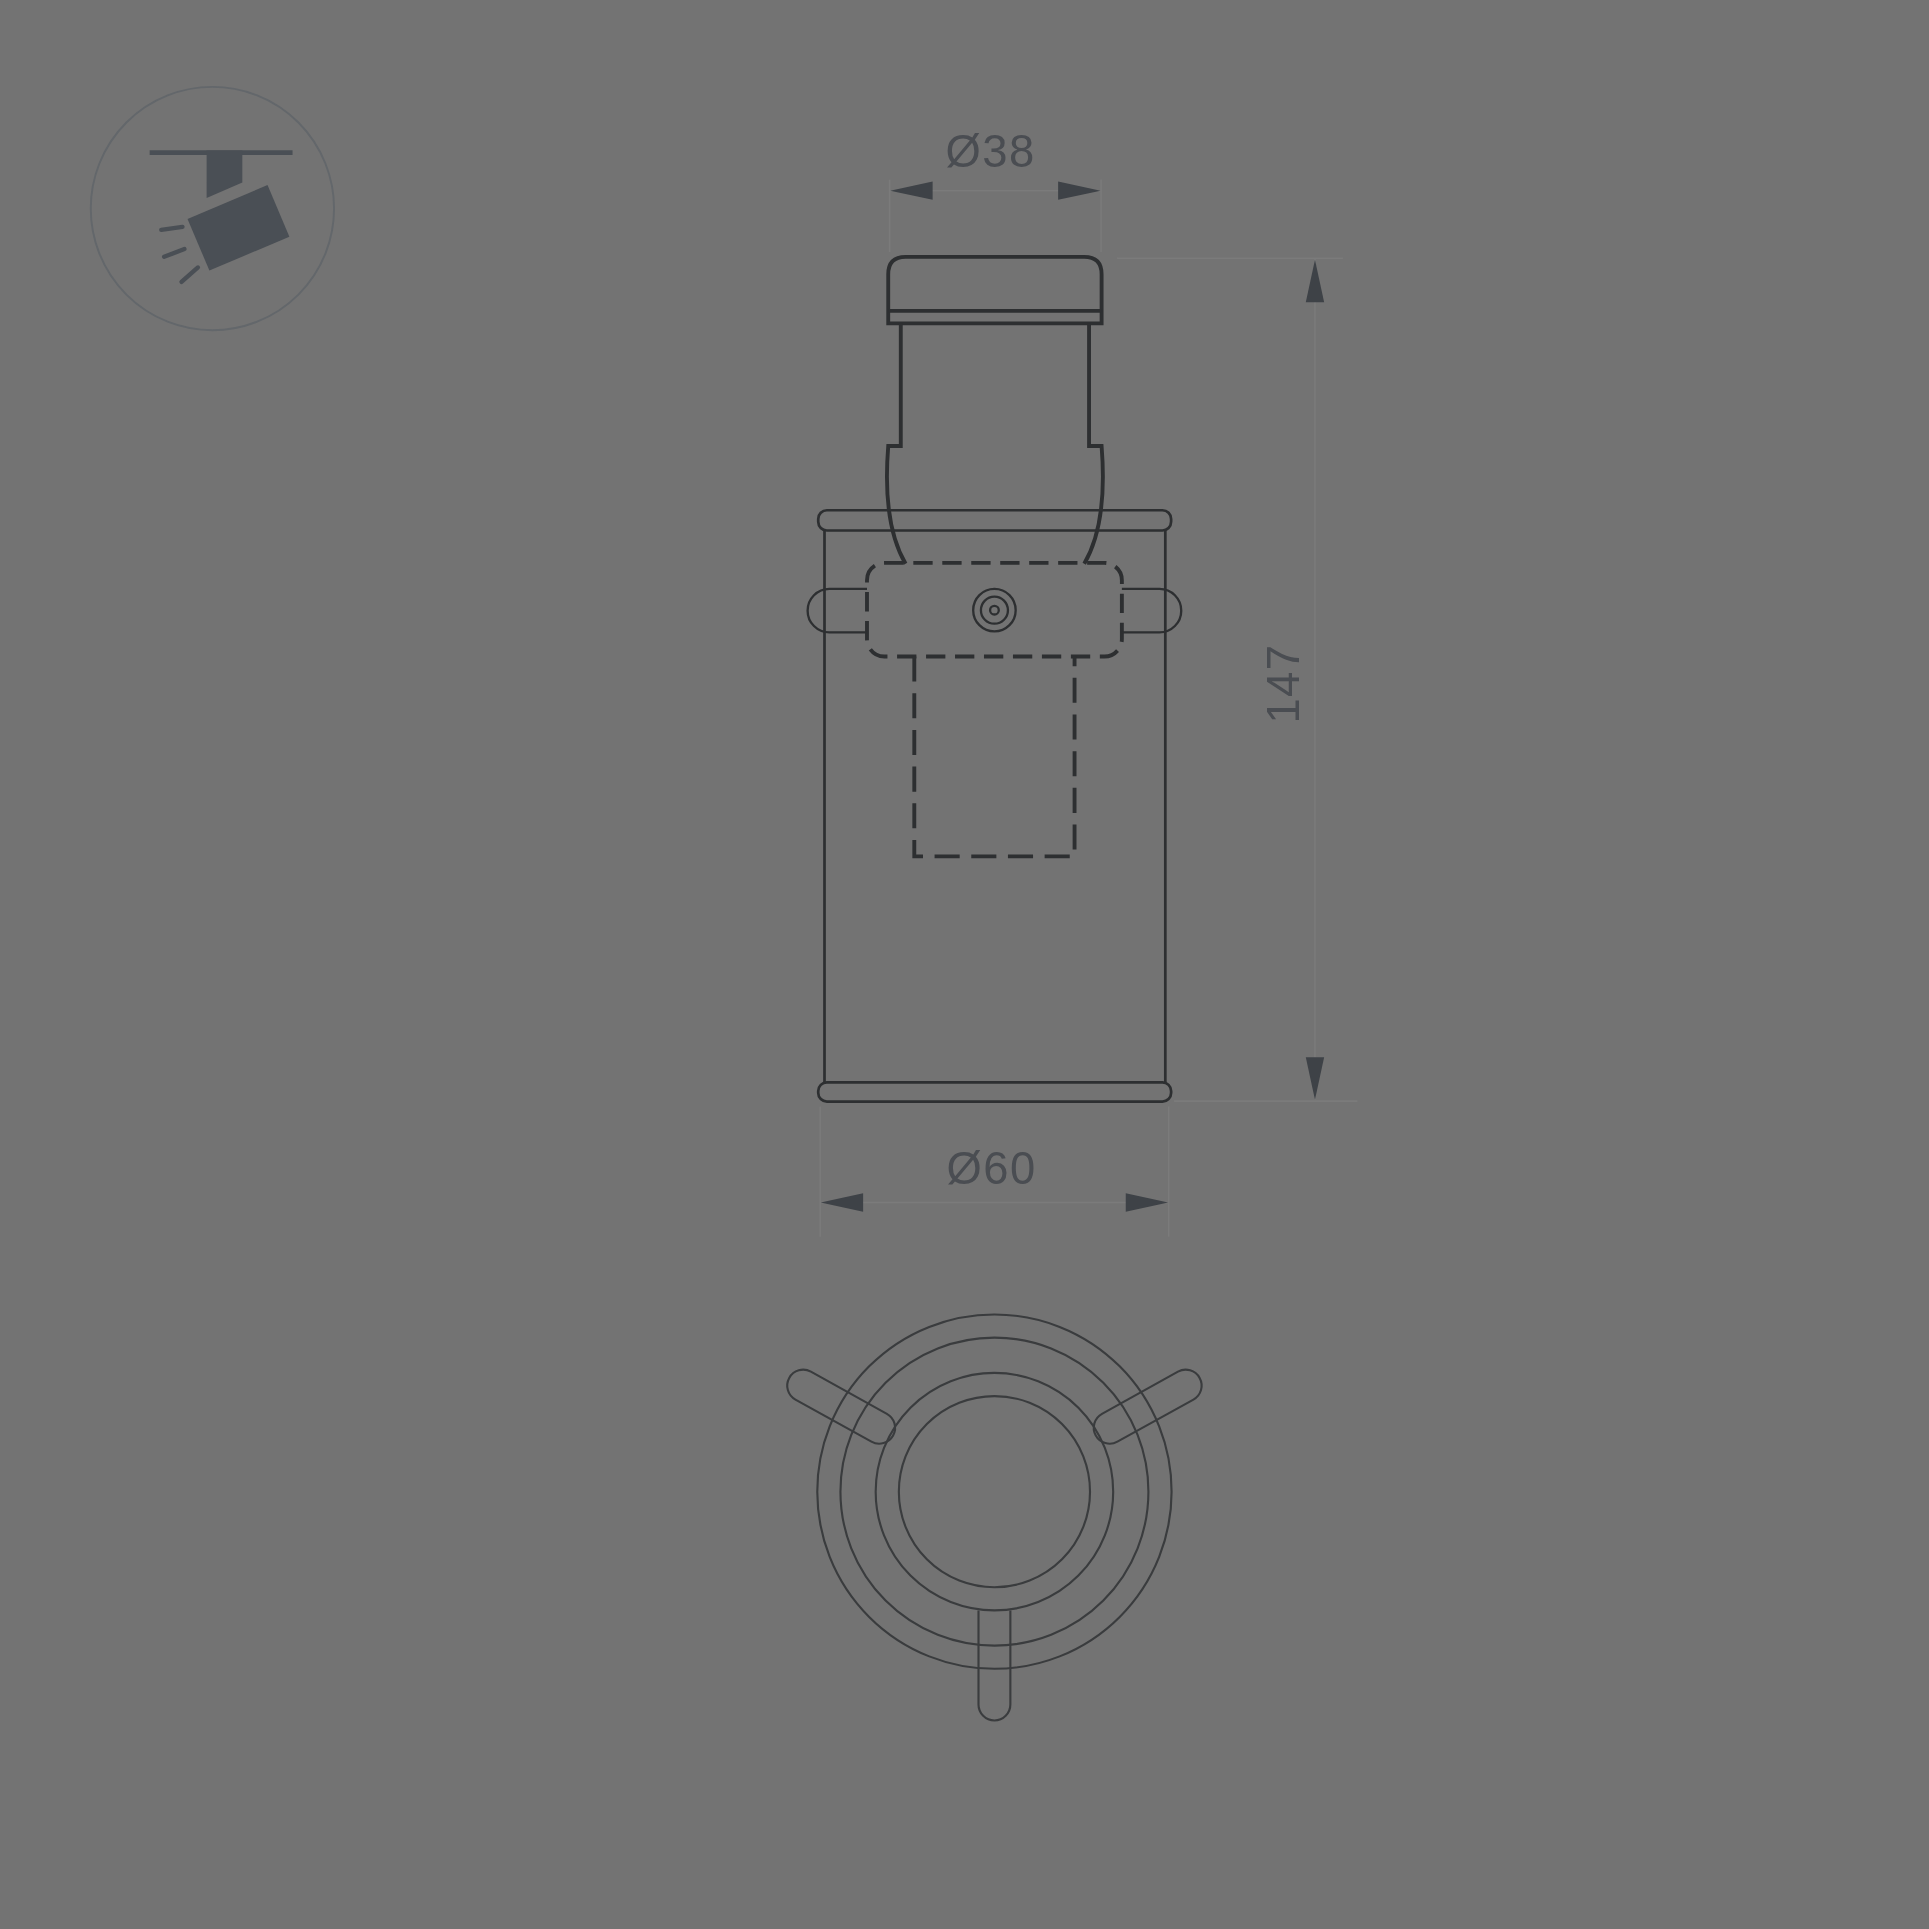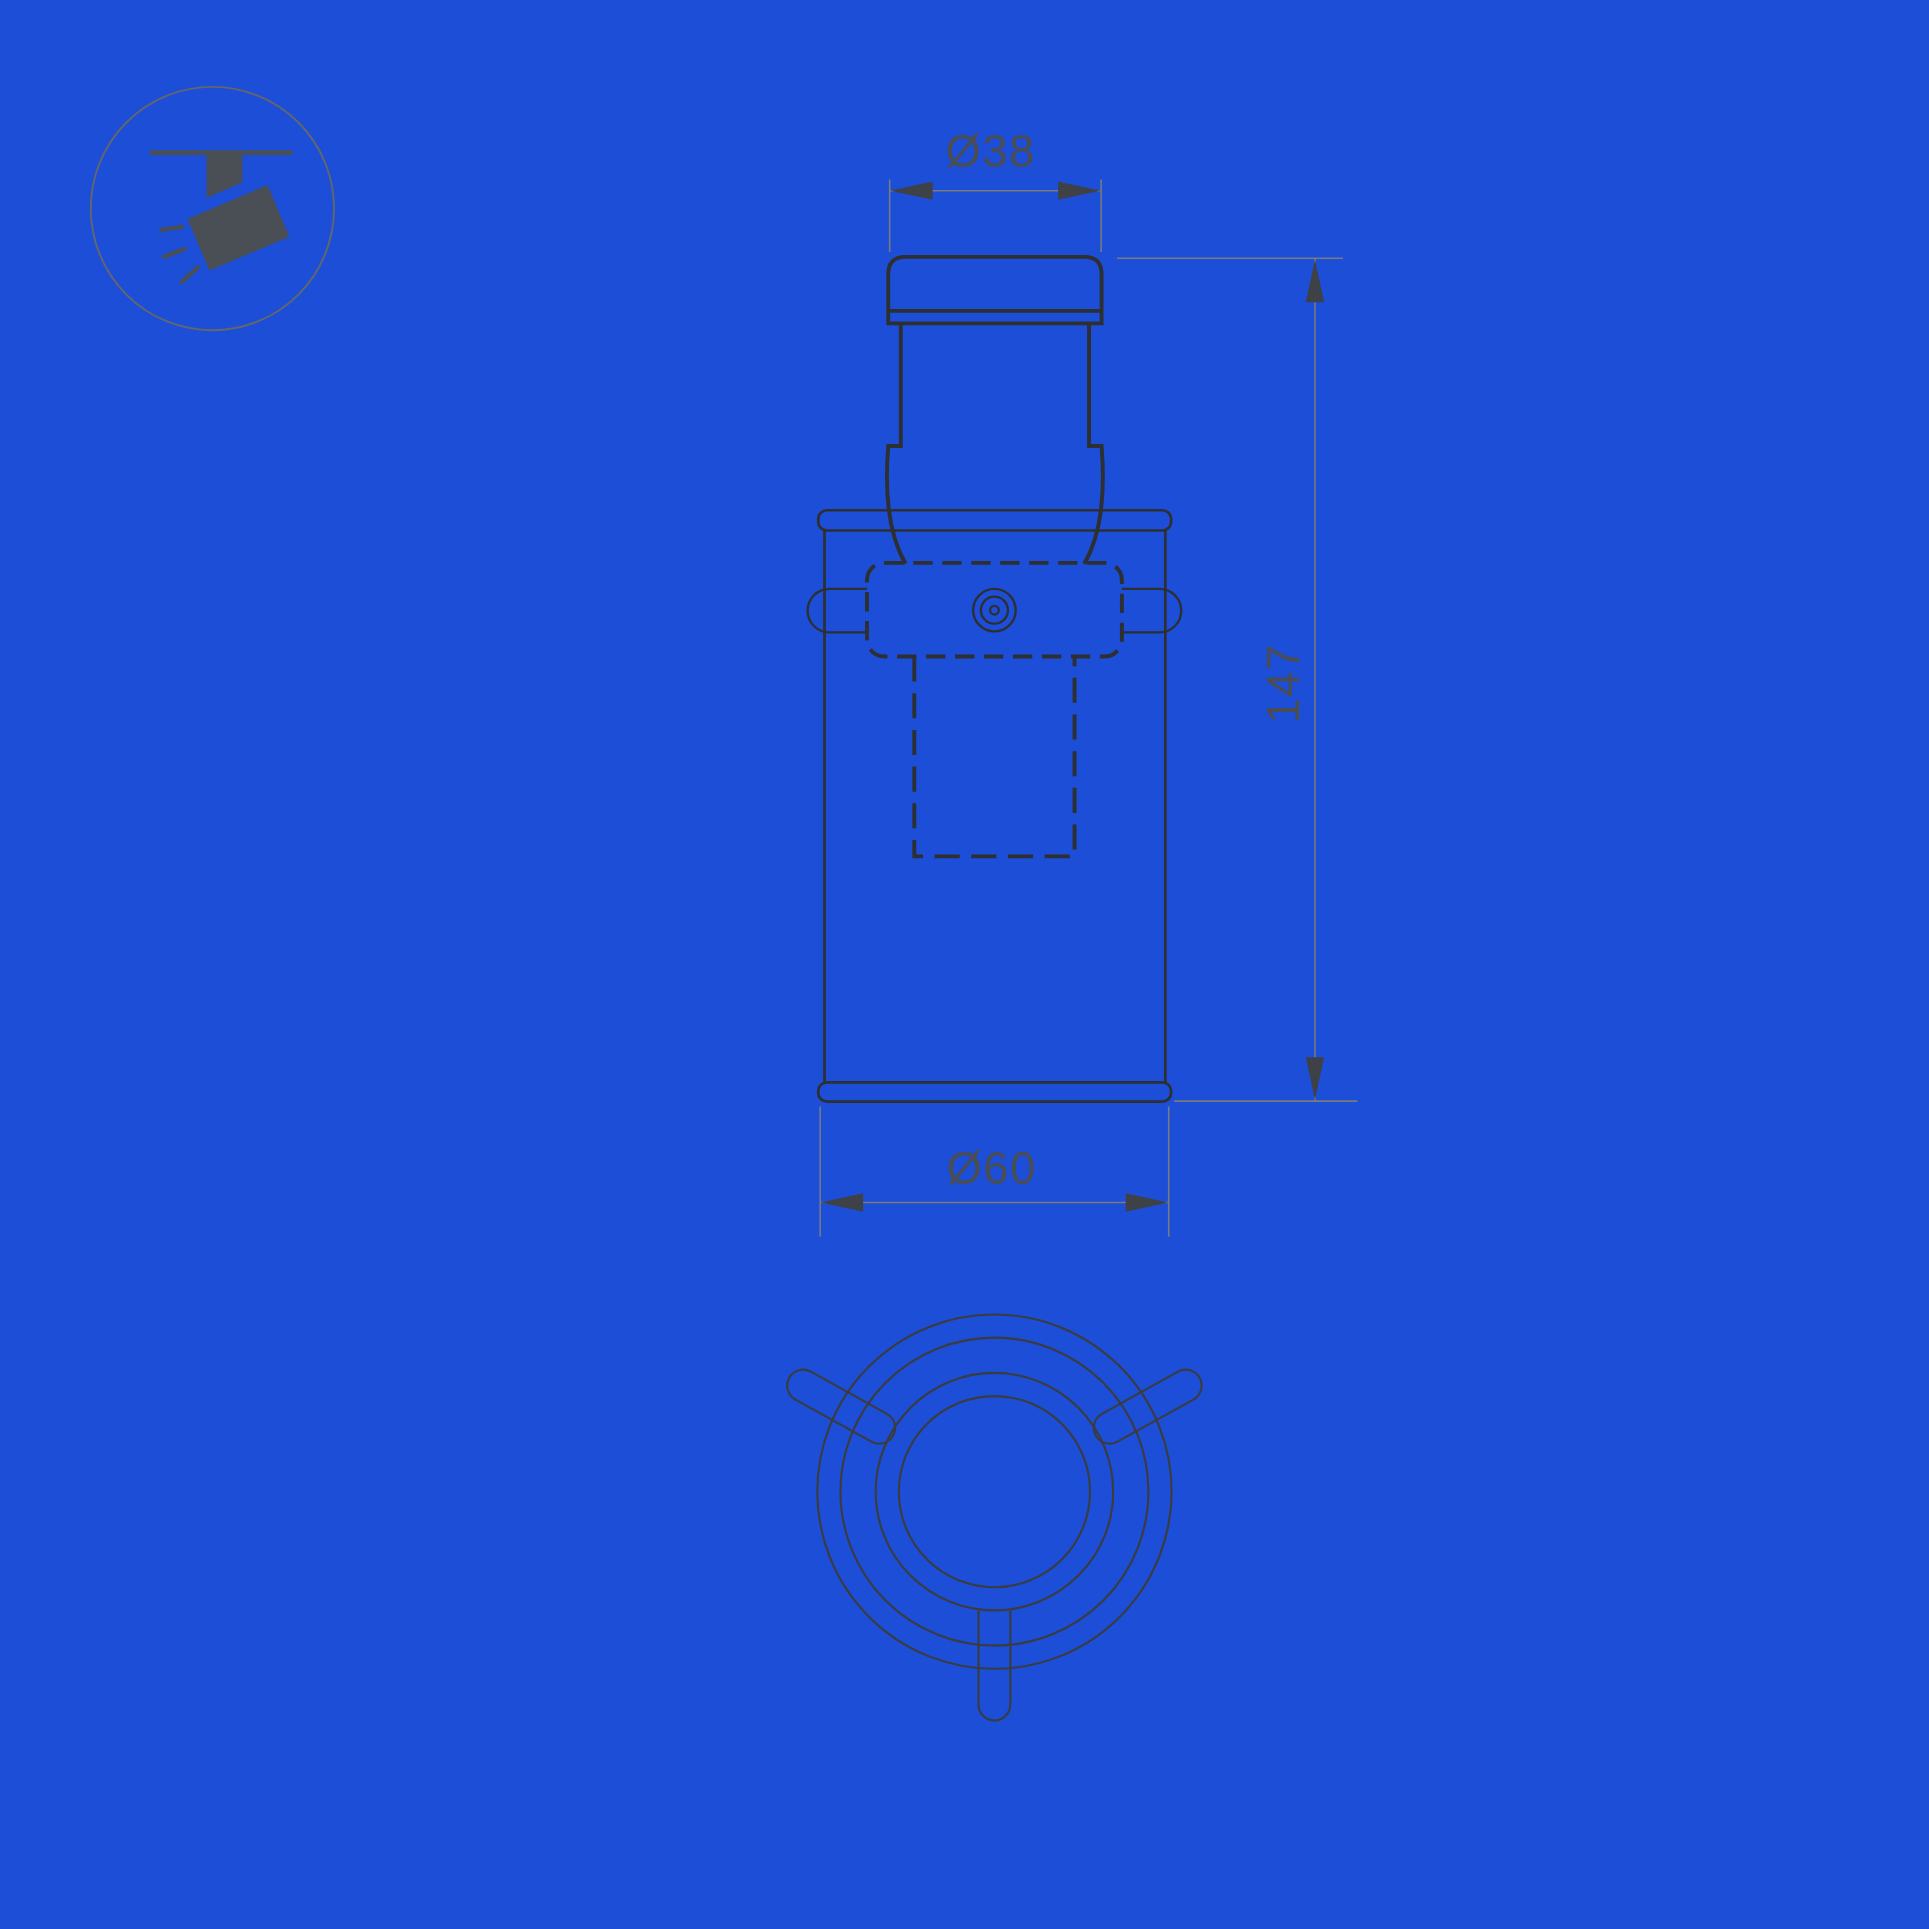--- a/index.html
+++ b/index.html
@@ -1,16 +1,16 @@
 <!DOCTYPE html>
 <html><head>
 <meta charset="utf-8">
 <style>
   html,body{margin:0;padding:0;background:#ffffff;}
-  .canvas{position:relative;width:1929px;height:1929px;background:#1d4ed8;overflow:hidden;
+  .canvas{position:relative;width:1929px;height:1929px;background:#737373;overflow:hidden;
           font-family:"Liberation Sans", sans-serif;}
   svg{position:absolute;inset:0;}
   .dim-label{font-family:"Liberation Sans", sans-serif;font-size:47px;fill:#4a4d52;letter-spacing:1.5px;}
 </style>
 </head>
 <body>
 
 <div class="canvas">
 <svg width="1929" height="1929" viewBox="0 0 1998 1998" xmlns="http://www.w3.org/2000/svg">
 

